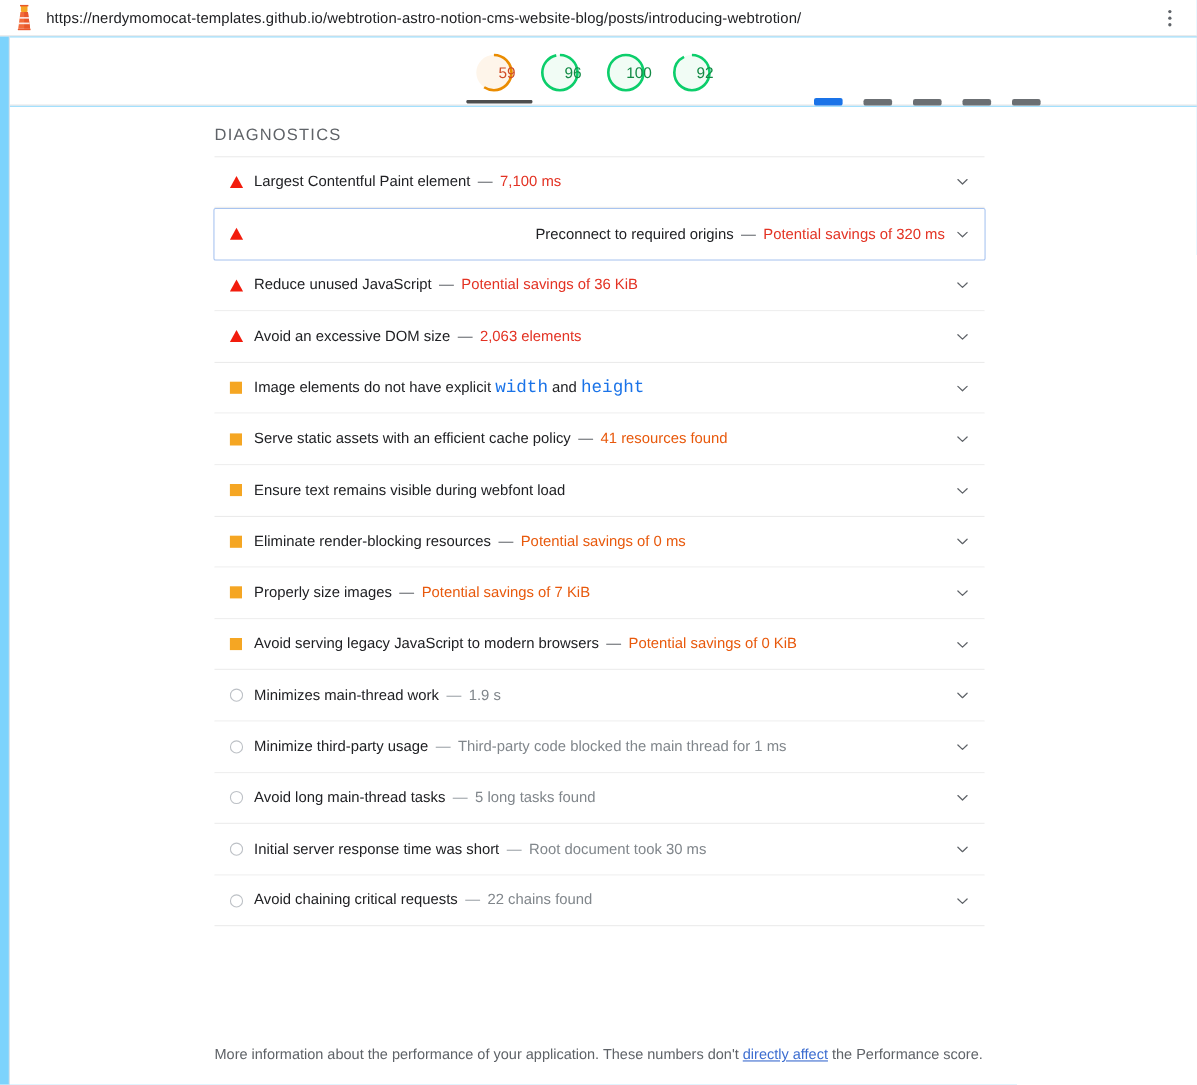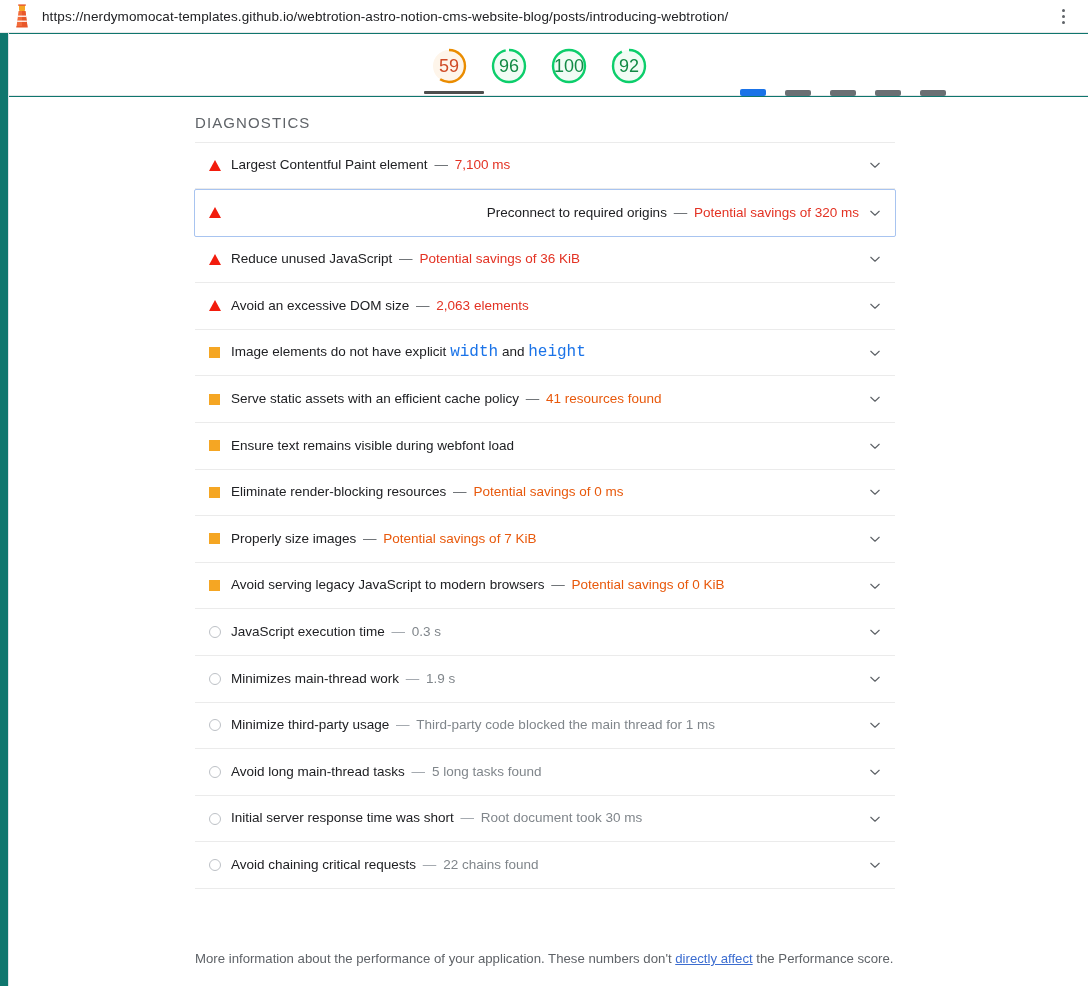--- a/index.html
+++ b/index.html
@@ -11,21 +11,21 @@
     width: 1088px;
     height: 986px;
     font-family: "Liberation Sans", sans-serif;
     color: #202124;
     overflow: hidden;
   }
   .viewport {
     position: relative;
     width: 1088px;
     height: 986px;
-    background: #0f766e;
+    background: #7dd3fc;
   }
 
   
   .urlbar {
     position: absolute;
     left: 0; top: 0;
     width: 1088px;
     height: 33px;
     background: #ffffff;
     border-bottom: 1px solid #e6e7e8;
@@ -100,27 +100,27 @@
   }
   .gauge {
     position: relative;
     width: 40px;
     height: 40px;
     cursor: pointer;
   }
   .gauge svg { display: block; }
   .gauge .num {
     position: absolute;
-    left: 0; top: 0;
+    left: 12px; top: 0;
     width: 40px;
     height: 40px;
     display: flex;
     align-items: center;
     justify-content: center;
-    font-size: 18px;
+    font-size: 14px;
     line-height: 1;
   }
   .gauge.orange .num { color: #d04b26; }
   .gauge.green .num { color: #128a45; }
 
   .tab-underline {
     position: absolute;
     left: 424px;
     top: 91px;
     width: 60px;
@@ -457,31 +457,20 @@
           <div class="chev">
             <svg width="14" height="14" viewBox="0 0 16 16">
               <path d="M3.2 6 L8 10.6 L12.8 6" fill="none" stroke="#5f6368" stroke-width="1.3" stroke-linecap="round" stroke-linejoin="round"></path>
             </svg>
           </div>
         </div>
         <div class="audit-row info">
           <div class="icon-slot">
             <span class="ico-info"></span>
           </div>
-          <div class="audit-text"><span class="audit-title">JavaScript execution time</span><span class="audit-sep">&nbsp;—&nbsp;</span><span class="audit-value gray">0.3 s</span></div>
-          <div class="chev">
-            <svg width="14" height="14" viewBox="0 0 16 16">
-              <path d="M3.2 6 L8 10.6 L12.8 6" fill="none" stroke="#5f6368" stroke-width="1.3" stroke-linecap="round" stroke-linejoin="round"></path>
-            </svg>
-          </div>
-        </div>
-        <div class="audit-row info">
-          <div class="icon-slot">
-            <span class="ico-info"></span>
-          </div>
           <div class="audit-text"><span class="audit-title">Minimizes main-thread work</span><span class="audit-sep">&nbsp;—&nbsp;</span><span class="audit-value gray">1.9 s</span></div>
           <div class="chev">
             <svg width="14" height="14" viewBox="0 0 16 16">
               <path d="M3.2 6 L8 10.6 L12.8 6" fill="none" stroke="#5f6368" stroke-width="1.3" stroke-linecap="round" stroke-linejoin="round"></path>
             </svg>
           </div>
         </div>
         <div class="audit-row info">
           <div class="icon-slot">
             <span class="ico-info"></span>

